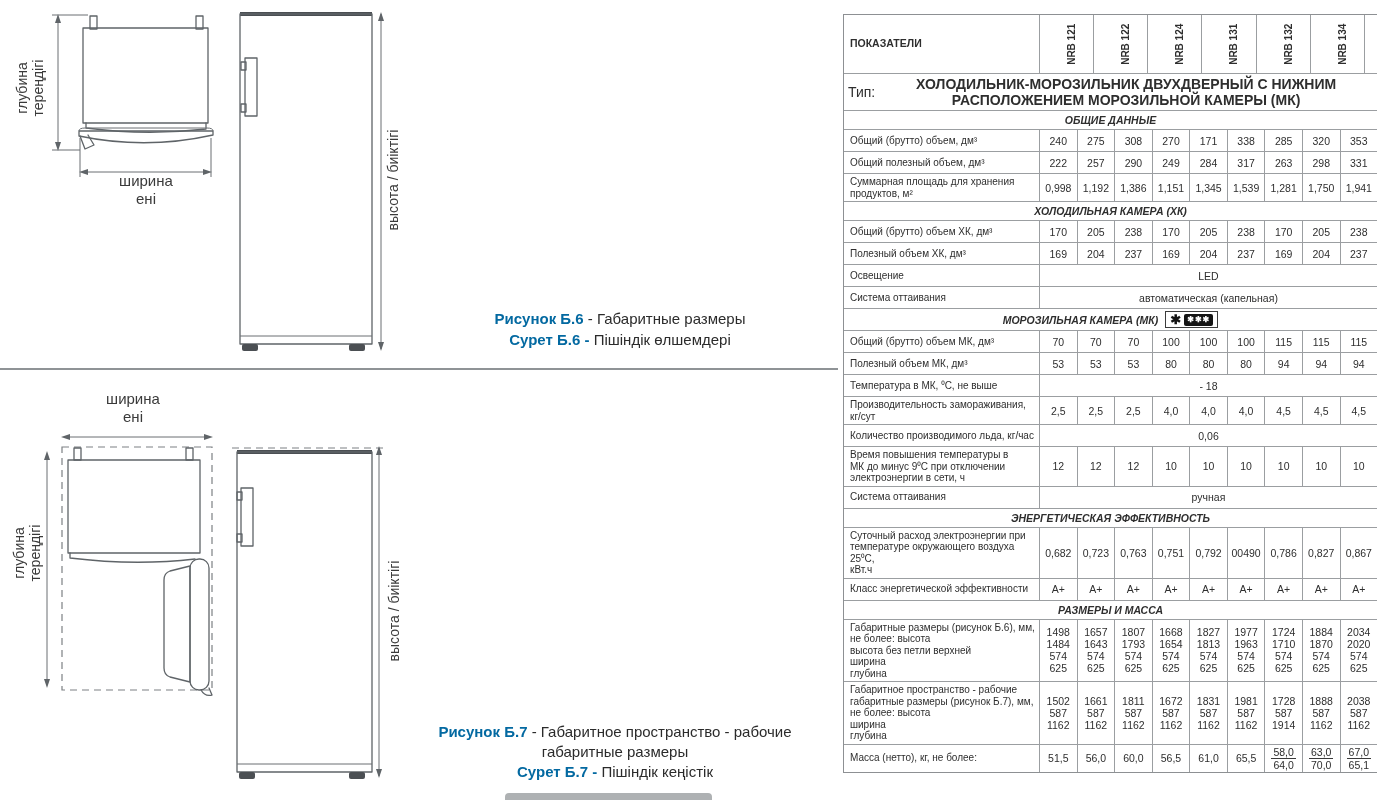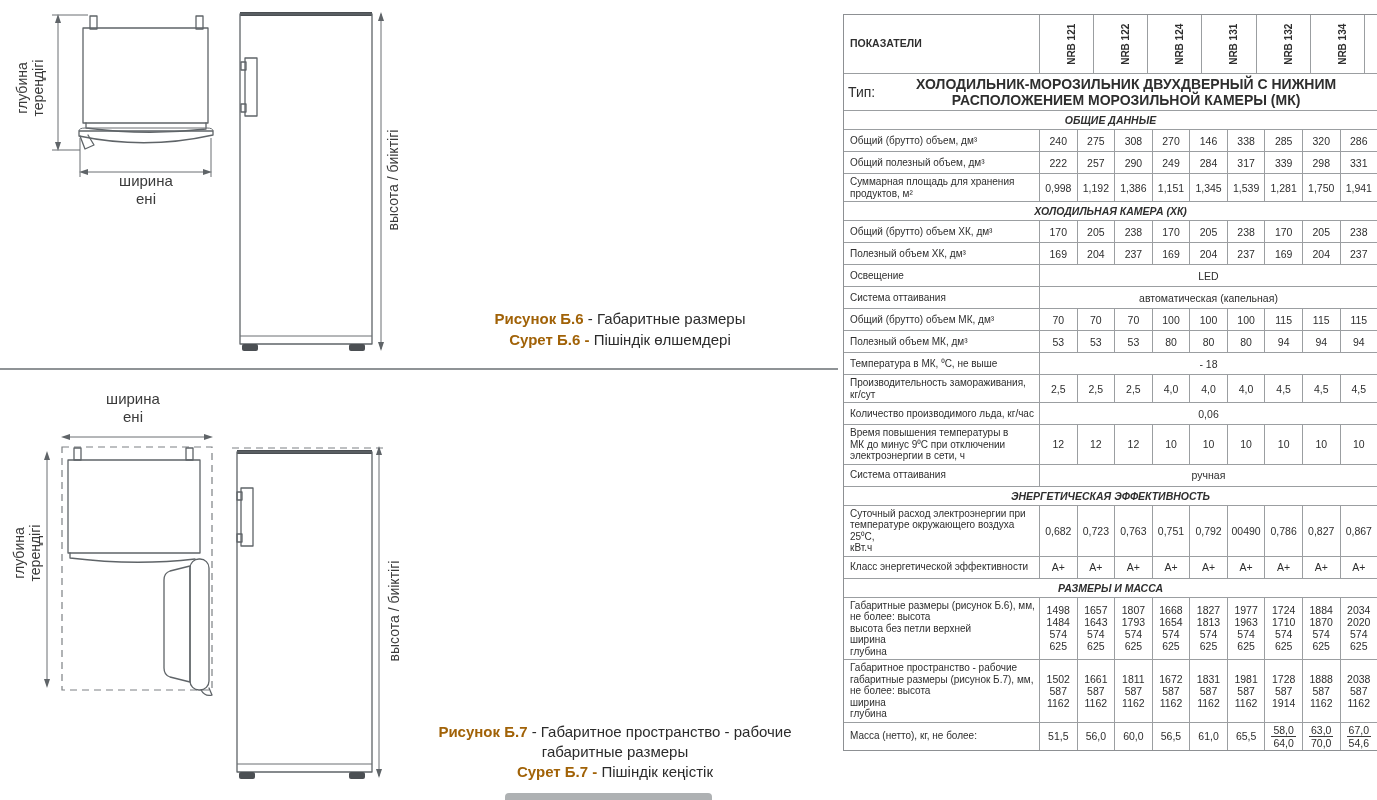--- a/index.html
+++ b/index.html
@@ -9,21 +9,21 @@
   .stroke{fill:none;stroke:#5f6468;stroke-width:1.3;stroke-linejoin:round;stroke-linecap:round;}
   .thin{fill:none;stroke:#6a6f73;stroke-width:1;}
   .dash{fill:none;stroke:#7c8084;stroke-width:1.2;stroke-dasharray:7 5;}
   .fillg{fill:#4b4f53;stroke:none;}
   .arr{fill:#5f6468;stroke:none;}
 
   .figlabel{position:absolute;font-size:14px;line-height:16px;color:#3a3a3a;
             text-align:center;white-space:pre-line;}
   .rot{transform:rotate(-90deg);}
   .caption{position:absolute;text-align:center;font-size:15px;line-height:21px;color:#2b2b2b;}
-  .caption b{color:#a16207;}
+  .caption b{color:#0369a1;}
   .divider{position:absolute;background:#8f9396;}
   .bottombar{position:absolute;background:#aeb1b3;border-radius:4px 4px 0 0;filter:blur(.5px);}
 
   
   .spec-table{position:absolute;left:843px;top:14px;width:533px;background:#fff;
               border:1px solid #8d9093;color:#2e2e2e;}
   .trow{display:flex;border-bottom:1px solid #9b9ea1;align-items:stretch;}
   .trow:last-child{border-bottom:none;}
   .tcell{border-right:1px solid #9b9ea1;display:flex;align-items:center;
          justify-content:center;text-align:center;box-sizing:border-box;}
@@ -213,35 +213,35 @@
         <div class="tcell full">
           <span class="">ОБЩИЕ ДАННЫЕ</span>
         </div>
       </div>
       <div class="trow r-d">
         <div class="tcell lbl">Общий (брутто) объем, дм³</div>
         <div class="tcell val">240</div>
         <div class="tcell val">275</div>
         <div class="tcell val">308</div>
         <div class="tcell val">270</div>
-        <div class="tcell val">146</div>
+        <div class="tcell val">171</div>
         <div class="tcell val">338</div>
         <div class="tcell val">285</div>
         <div class="tcell val">320</div>
-        <div class="tcell val">286</div>
+        <div class="tcell val">353</div>
       </div>
       <div class="trow r-d">
         <div class="tcell lbl">Общий полезный объем, дм³</div>
         <div class="tcell val">222</div>
         <div class="tcell val">257</div>
         <div class="tcell val">290</div>
         <div class="tcell val">249</div>
         <div class="tcell val">284</div>
         <div class="tcell val">317</div>
-        <div class="tcell val">339</div>
+        <div class="tcell val">263</div>
         <div class="tcell val">298</div>
         <div class="tcell val">331</div>
       </div>
       <div class="trow r-d">
         <div class="tcell lbl">Суммарная площадь для хранения
 продуктов, м²</div>
         <div class="tcell val">0,998</div>
         <div class="tcell val">1,192</div>
         <div class="tcell val">1,386</div>
         <div class="tcell val">1,151</div>
@@ -280,20 +280,29 @@
         <div class="tcell val">204</div>
         <div class="tcell val">237</div>
       </div>
       <div class="trow r-d">
         <div class="tcell lbl">Освещение</div>
         <div class="tcell val" style="flex: 9 1 0%;">LED</div>
       </div>
       <div class="trow r-d">
         <div class="tcell lbl">Система оттаивания</div>
         <div class="tcell val" style="flex: 9 1 0%;">автоматическая (капельная)</div>
+      </div>
+      <div class="trow r-sec">
+        <div class="tcell full">
+          <span class="">МОРОЗИЛЬНАЯ КАМЕРА (МК)</span>
+          <span class="fsym">
+            <span class="fstar">✱</span>
+            <span class="fbox">✱✱✱</span>
+          </span>
+        </div>
       </div>
       <div class="trow r-d">
         <div class="tcell lbl">Общий (брутто) объем МК, дм³</div>
         <div class="tcell val">70</div>
         <div class="tcell val">70</div>
         <div class="tcell val">70</div>
         <div class="tcell val">100</div>
         <div class="tcell val">100</div>
         <div class="tcell val">100</div>
         <div class="tcell val">115</div>
@@ -467,17 +476,17 @@
       <div class="trow r-d">
         <div class="tcell lbl">Масса (нетто), кг, не более:</div>
         <div class="tcell val">51,5</div>
         <div class="tcell val">56,0</div>
         <div class="tcell val">60,0</div>
         <div class="tcell val">56,5</div>
         <div class="tcell val">61,0</div>
         <div class="tcell val">65,5</div>
         <div class="tcell val"><span class="frac"><span class="ftop">58,0</span><span class="fbot">64,0</span></span></div>
         <div class="tcell val"><span class="frac"><span class="ftop">63,0</span><span class="fbot">70,0</span></span></div>
-        <div class="tcell val"><span class="frac"><span class="ftop">67,0</span><span class="fbot">54,6</span></span></div>
+        <div class="tcell val"><span class="frac"><span class="ftop">67,0</span><span class="fbot">65,1</span></span></div>
       </div>
     </div>
 
 </div>
 
 </body></html>

